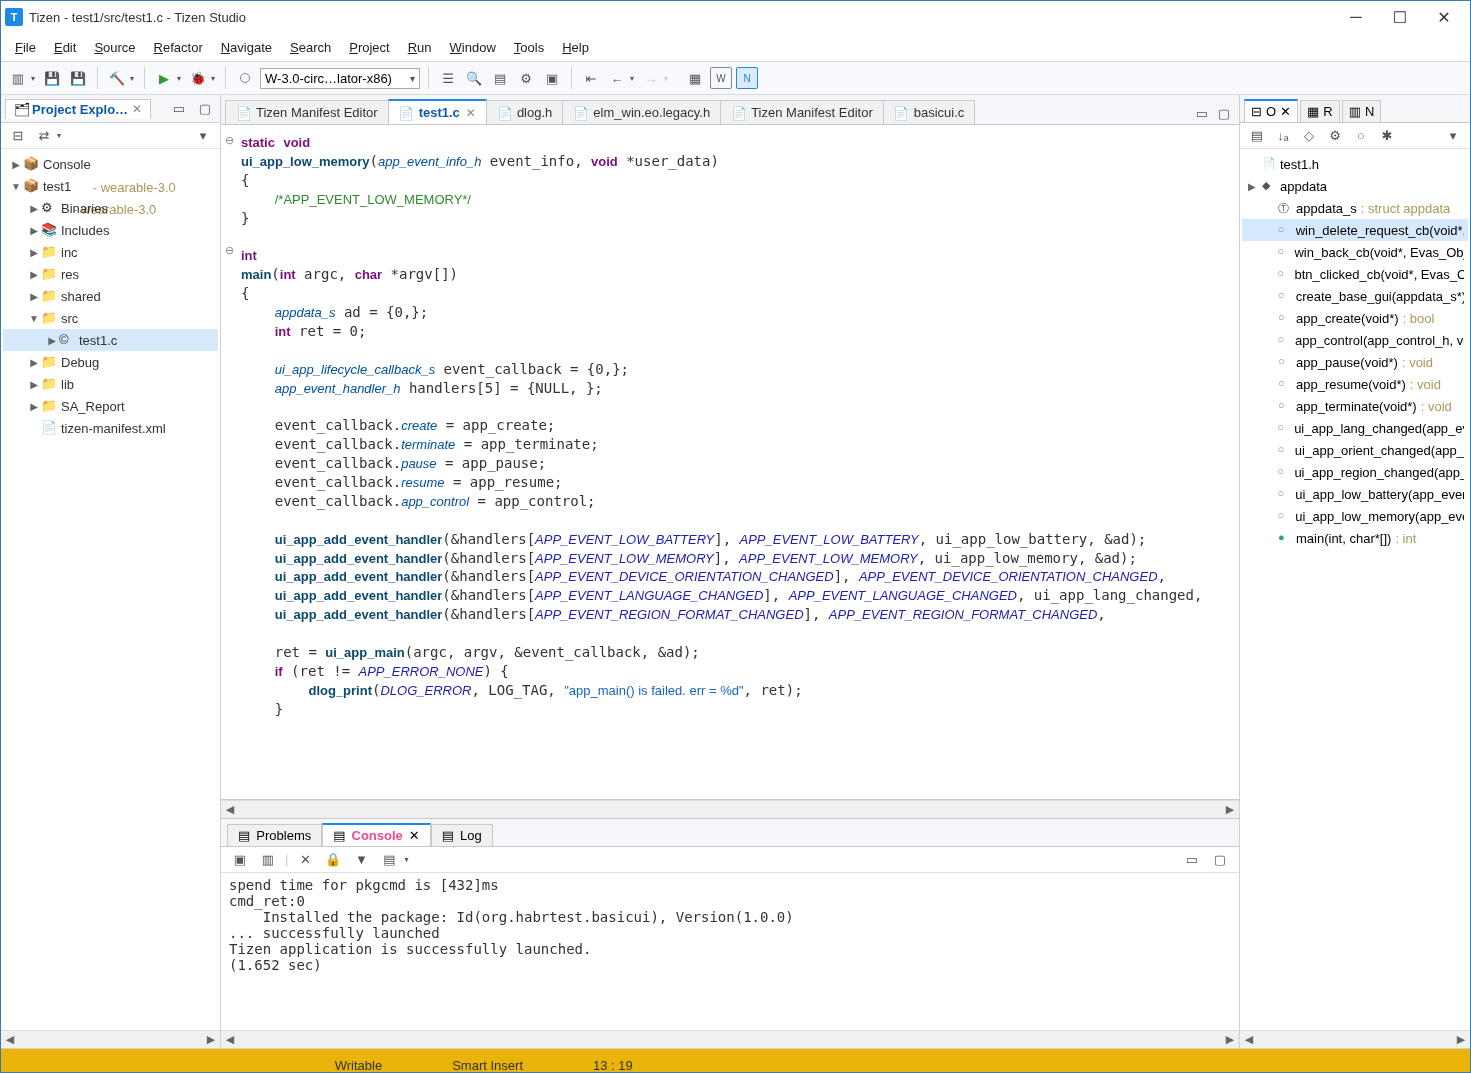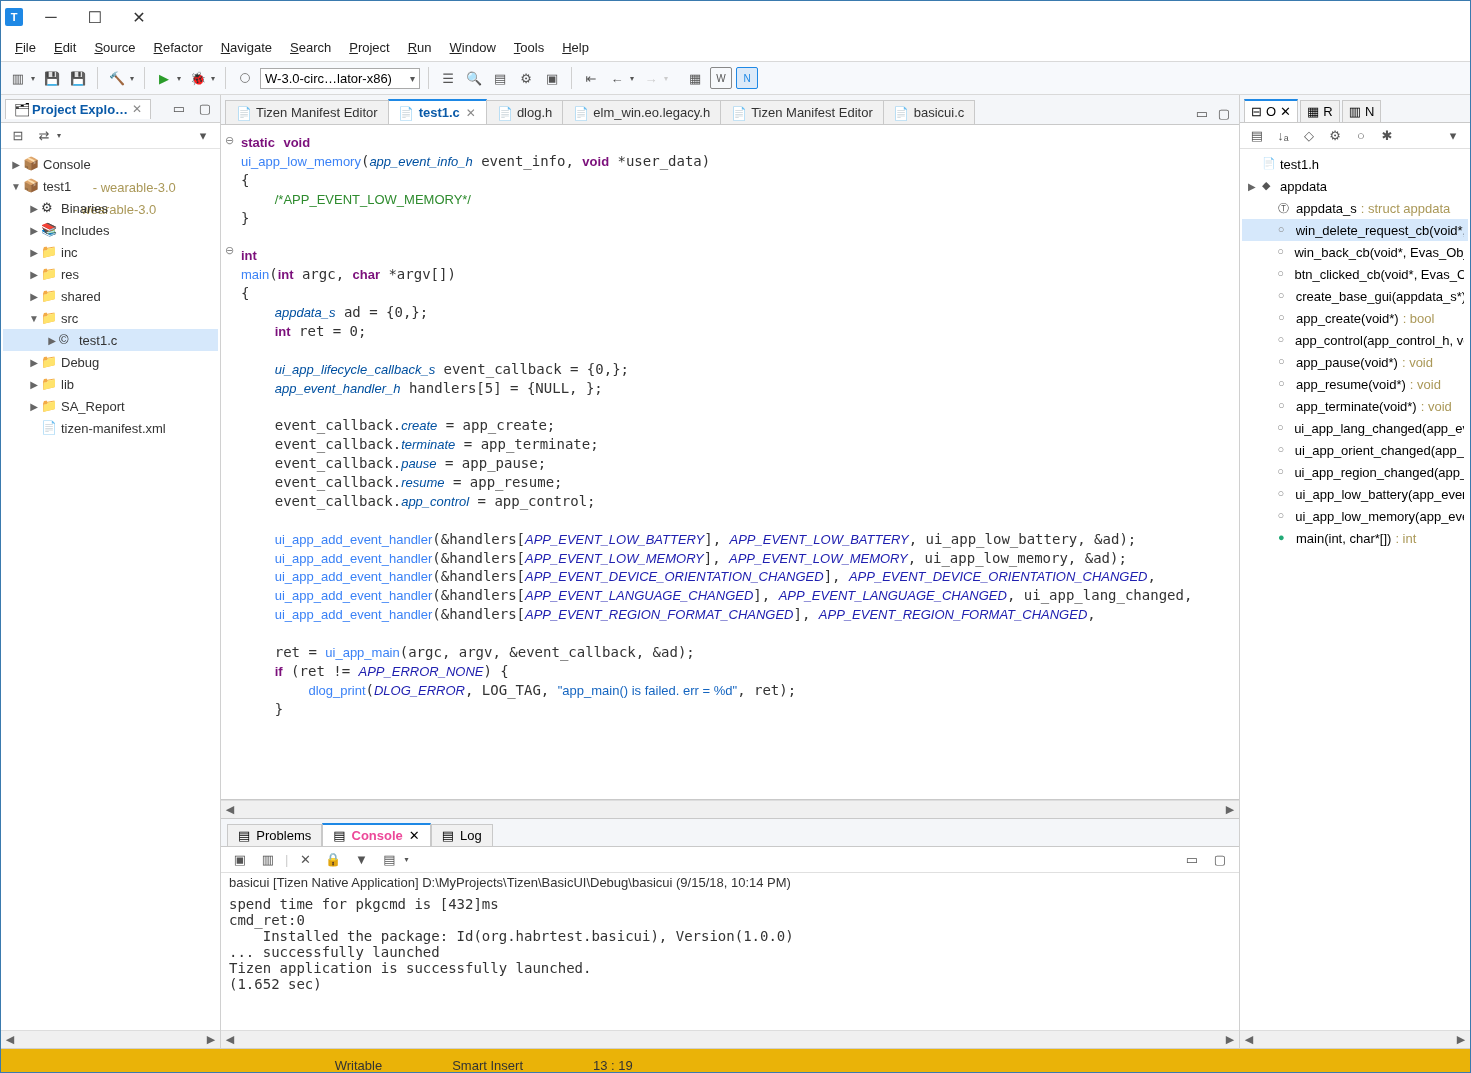--- a/index.html
+++ b/index.html
@@ -37,21 +37,21 @@
 .editor-tabs { height: 30px; display: flex; align-items: flex-end; border-bottom: 1px solid #c9c9c9; background: #f4f6f9; padding: 0 4px; gap: 0px;}
 .etab { display: flex; align-items: center; gap: 6px; padding: 4px 10px; border: 1px solid #c9c9c9; background: #f1f1f1; border-bottom: none; margin-right: -1px; }
 .etab.active { background: #fff; border-top: 2px solid #1e88e5; }
 .etab .eicon { width: 14px; height: 14px; }
 .etab .elbl { color: #333; }
 .etab.active .elbl { color: #0a5aa8; font-weight: 600; }
 .etab .eclose { color: #888; font-size: 12px; }
 .editor { flex: 1; overflow: auto; font-family: Consolas, monospace; font-size: 14px; line-height: 1.35; padding: 8px 8px 8px 20px; white-space: pre; color: #333; position:relative; border-bottom:1px solid #c9c9c9;}
 .editor .fold { position:absolute; left:4px; color:#888; font-size:11px;}
 .kw { color: #7b0f7b; font-weight: bold; }
-.fn { color: #3b82f6; font-weight: normal; }
+.fn { color: #0c4a6e; font-weight: bold; }
 .ty { color: #0050a0; font-style: italic; }
 .st { color: #1565c0; }
 .cm { color: #2e8b2e; }
 .co { color: #2020b0; font-style: italic; }
 .hscroll { height: 18px; background: #f0f0f0; border-top:1px solid #ddd; display:flex;align-items:center;}
 .hscroll .lar,.hscroll .rar{width:18px;text-align:center;color:#666;font-size:11px;}
 .hscroll .track{flex:1;position:relative;height:12px;}
 .bottom-pane { height: 230px; display: flex; flex-direction: column; border-top: 1px solid #c9c9c9;}
 .btabs { height: 28px; display: flex; align-items: flex-end; padding: 0 6px; gap: 0; background: #f4f6f9; border-bottom:1px solid #c9c9c9;}
 .btab { display: flex; align-items: center; gap: 6px; padding: 3px 10px; border: 1px solid #c9c9c9; border-bottom:none; background:#f1f1f1;}
@@ -74,20 +74,21 @@
 .orow .otype{color:#aa9858;margin-left:4px;}
 .statusbar{height:24px;background:#eab308;border-top:1px solid #d0d0d0;display:flex;align-items:center;padding:16px 12px;gap:70px;color:#333;}
 .statusbar .spacer{flex:1;}
 .icon-circle{display:inline-block;width:10px;height:10px;border:1px solid #888;border-radius:50%;}
 </style>
 </head>
 <body>
 
 <div class="titlebar">
   <span class="app-icon">T</span>
+  <span class="title">Tizen - test1/src/test1.c - Tizen Studio</span>
   <div class="win-btn">─</div>
   <div class="win-btn">☐</div>
   <div class="win-btn">✕</div>
 </div>
 
 <div class="menubar" id="menubar">
     <span><u>F</u>ile</span>
     <span><u>E</u>dit</span>
     <span><u>S</u>ource</span>
     <span><u>R</u>efactor</span>
@@ -332,21 +333,20 @@
         <span class="tool-btn">▥</span>
         <span style="color:#ccc;">|</span>
         <span class="tool-btn">✕</span>
         <span class="tool-btn">🔒</span>
         <span class="tool-btn">▼</span>
         <span class="tool-btn">▤</span>
           <span class="drop-arrow">▾</span>
         <span style="margin-left:auto;" class="tool-btn">▭</span>
         <span class="tool-btn">▢</span>
       </div>
-      <div class="console-title">basicui [Tizen Native Application] D:\MyProjects\Tizen\BasicUI\Debug\basicui (9/15/18, 10:14 PM)</div>
       <div class="console-body">spend time for pkgcmd is [432]ms
 cmd_ret:0
     Installed the package: Id(org.habrtest.basicui), Version(1.0.0)
 ... successfully launched
 Tizen application is successfully launched.
 (1.652 sec)</div>
       <div class="hscroll">
           <span class="lar">◀</span>
           <div class="track"></div>
           <span class="rar">▶</span>

